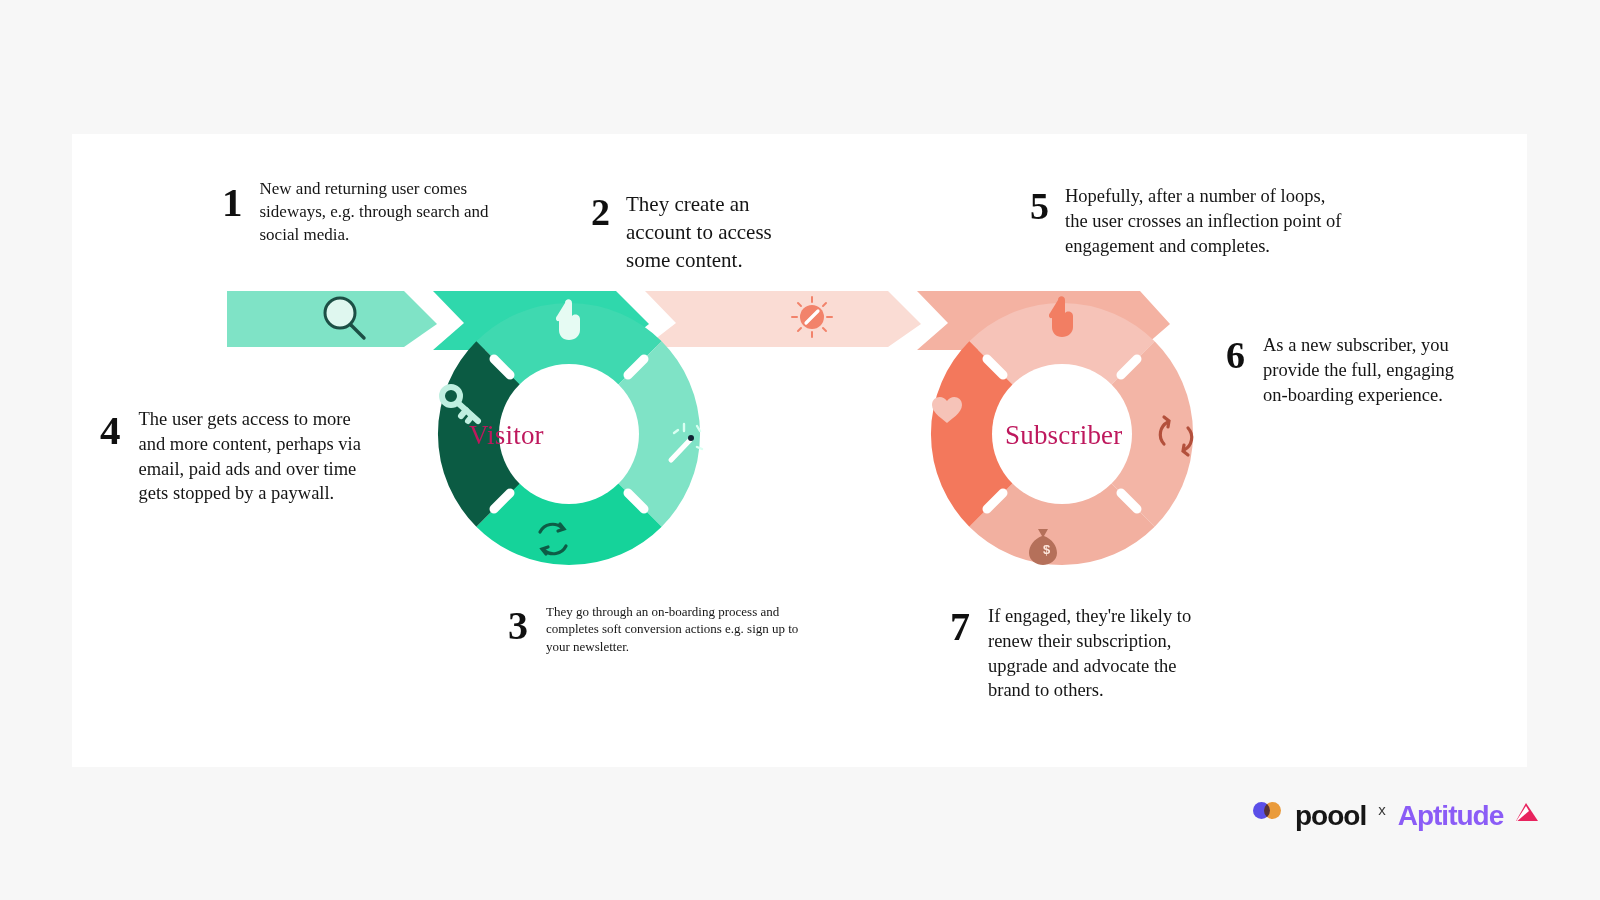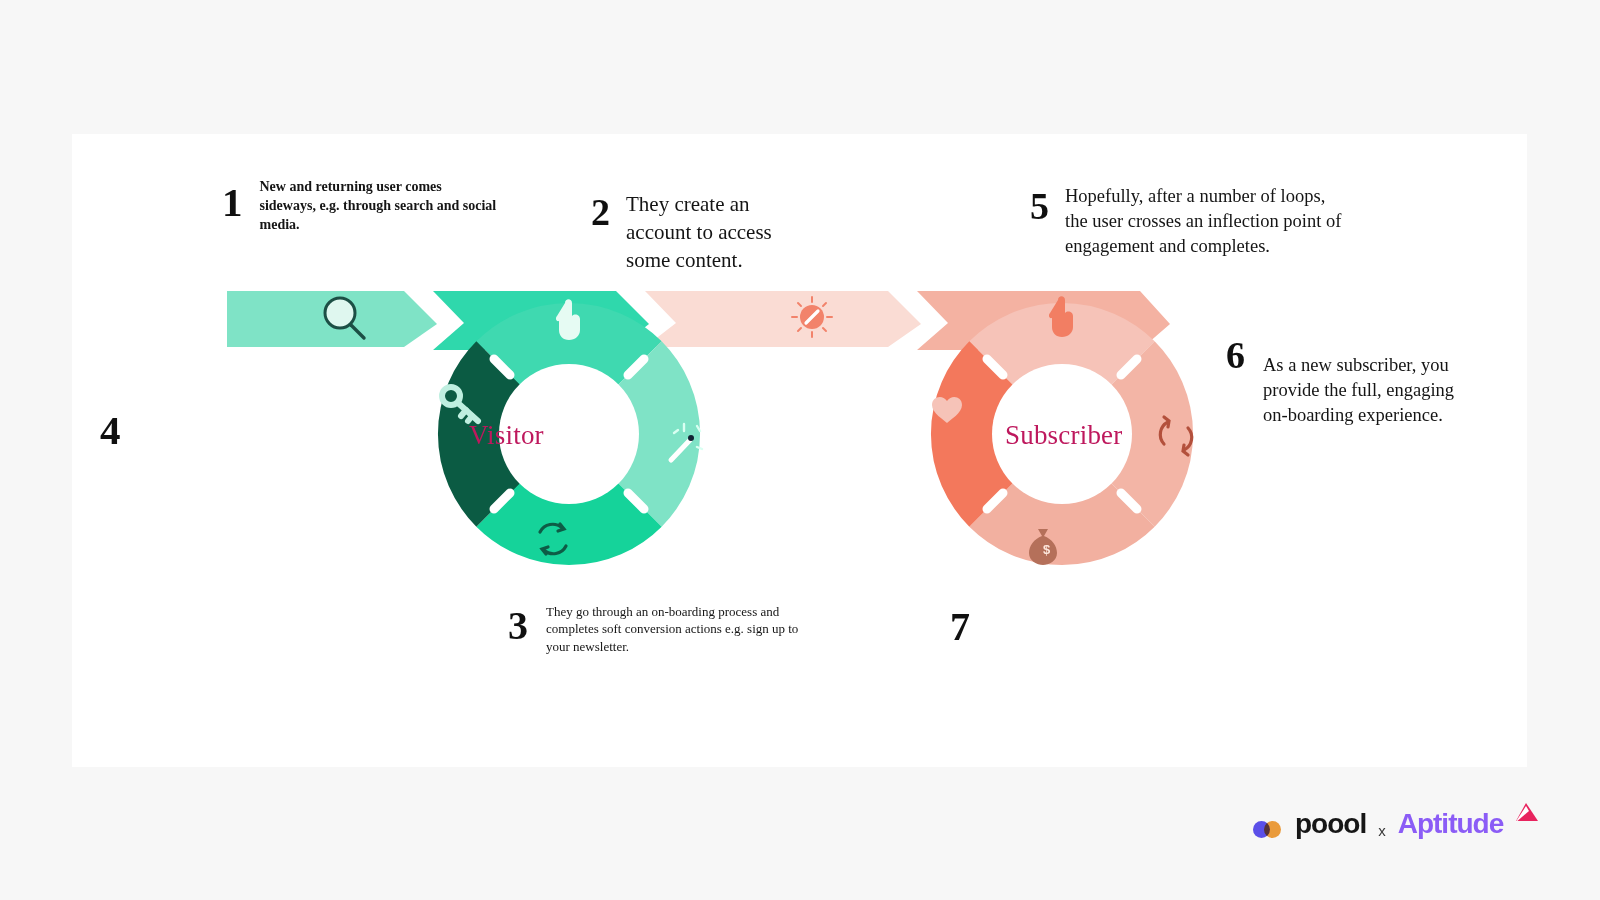--- a/index.html
+++ b/index.html
@@ -26,37 +26,37 @@
     flex:0 0 auto;
   }
   .ctext{
     font-family:"Liberation Serif", serif;
     color:#151515;
     line-height:1.34;
   }
 
   #c1{left:222px;top:178px;}
   #c1 .num{font-size:41px;margin-right:17px;margin-top:4px;}
-  #c1 .ctext{font-size:14px;width:240px;font-weight:bold;}
+  #c1 .ctext{font-size:17px;width:240px;}
 
   #c2{left:591px;top:190px;}
   #c2 .num{font-size:38px;margin-right:16px;margin-top:3px;}
   #c2 .ctext{font-size:21px;width:160px;}
 
   #c5{left:1030px;top:184px;}
   #c5 .num{font-size:38px;margin-right:16px;margin-top:3px;}
   #c5 .ctext{font-size:18.5px;width:285px;}
 
   #c4{left:100px;top:407px;}
   #c4 .num{font-size:41px;margin-right:18px;margin-top:3px;}
   #c4 .ctext{font-size:18.5px;width:232px;}
 
   #c6{left:1226px;top:333px;}
   #c6 .num{font-size:38px;margin-right:18px;margin-top:3px;}
-  #c6 .ctext{font-size:18.5px;width:205px;margin-top:20px;}
+  #c6 .ctext{font-size:18.5px;width:205px;}
 
   #c3{left:508px;top:603px;}
   #c3 .num{font-size:40px;margin-right:18px;margin-top:3px;}
   #c3 .ctext{font-size:13px;width:265px;}
 
   #c7{left:950px;top:604px;}
   #c7 .num{font-size:40px;margin-right:18px;margin-top:3px;}
   #c7 .ctext{font-size:18.5px;width:215px;}
 
   
@@ -72,21 +72,21 @@
     text-align:left;
     white-space:nowrap;
   }
   #lbl-visitor{left:469px;top:420px;width:200px;}
   #lbl-subscriber{left:1005px;top:420px;width:200px;}
 
   
   #footer{
     position:absolute;
     left:1253px;top:802px;
-    display:flex;align-items:flex-end;gap:12px;
+    display:flex;align-items:flex-start;gap:12px;
   }
   .poool-mark{position:relative;width:30px;height:17px;flex:0 0 auto;}
   .poool-mark i{position:absolute;top:0;width:17px;height:17px;border-radius:50%;display:block;}
   .poool-mark i.b{left:0;background:#5B4FE8;}
   .poool-mark i.o{left:11px;background:#F2A03D;mix-blend-mode:multiply;}
   #poool-word{
     font-family:"Liberation Sans", sans-serif;
     font-weight:700;font-size:28px;color:#161616;
     letter-spacing:-1px;line-height:1;
   }
@@ -245,34 +245,36 @@
   <div class="ctext">They create an account to access some content.</div>
 </div>
 
 <div class="callout" id="c5">
   <div class="num">5</div>
   <div class="ctext">Hopefully, after a number of loops, the user crosses an inflection point of engagement and completes.</div>
 </div>
 
 <div class="callout" id="c4">
   <div class="num">4</div>
+  <div class="ctext">The user gets access to more and more content, perhaps via email, paid ads and over time gets stopped by a paywall.</div>
 </div>
 
 <div class="callout" id="c6">
   <div class="num">6</div>
   <div class="ctext">As a new subscriber,  you provide the full, engaging on-boarding experience.</div>
 </div>
 
 <div class="callout" id="c3">
   <div class="num">3</div>
   <div class="ctext">They go through an on-boarding process and completes soft conversion actions e.g. sign up to your newsletter.</div>
 </div>
 
 <div class="callout" id="c7">
   <div class="num">7</div>
+  <div class="ctext">If engaged, they're likely to renew their subscription, upgrade and  advocate the brand to others.</div>
 </div>
 
 <div id="footer">
   <span class="poool-mark">
     <i class="b"></i>
       <i class="o"></i>
   </span>
   <span id="poool-word">poool</span>
   <span id="xmark">x</span>
   <span id="aptitude-word">Aptitude</span>

